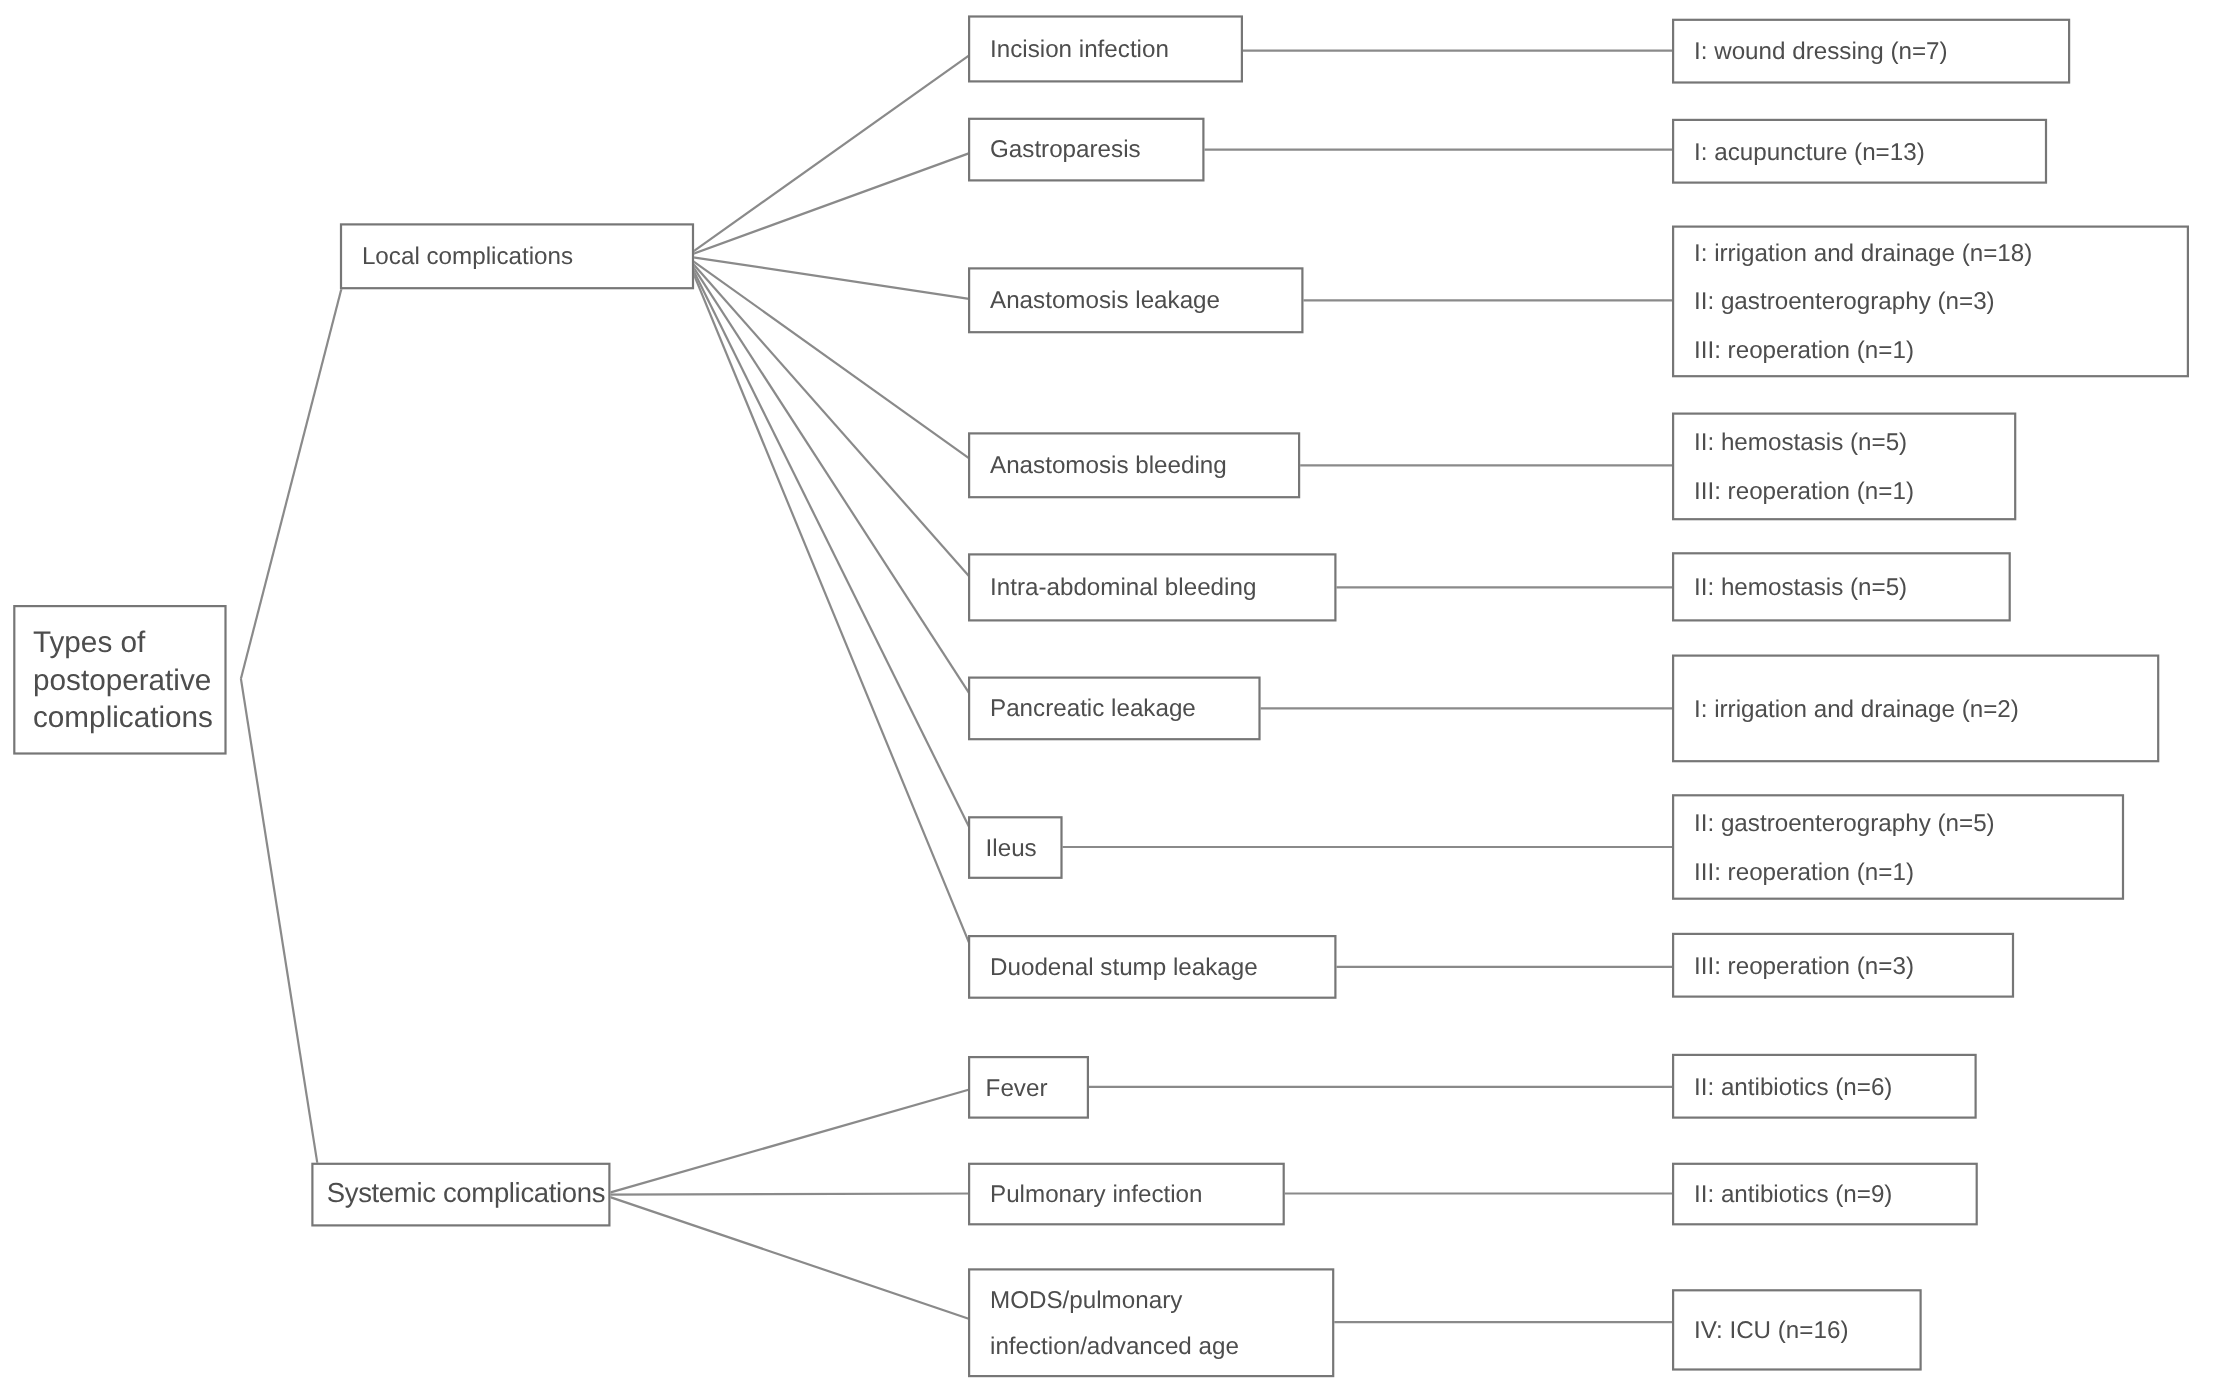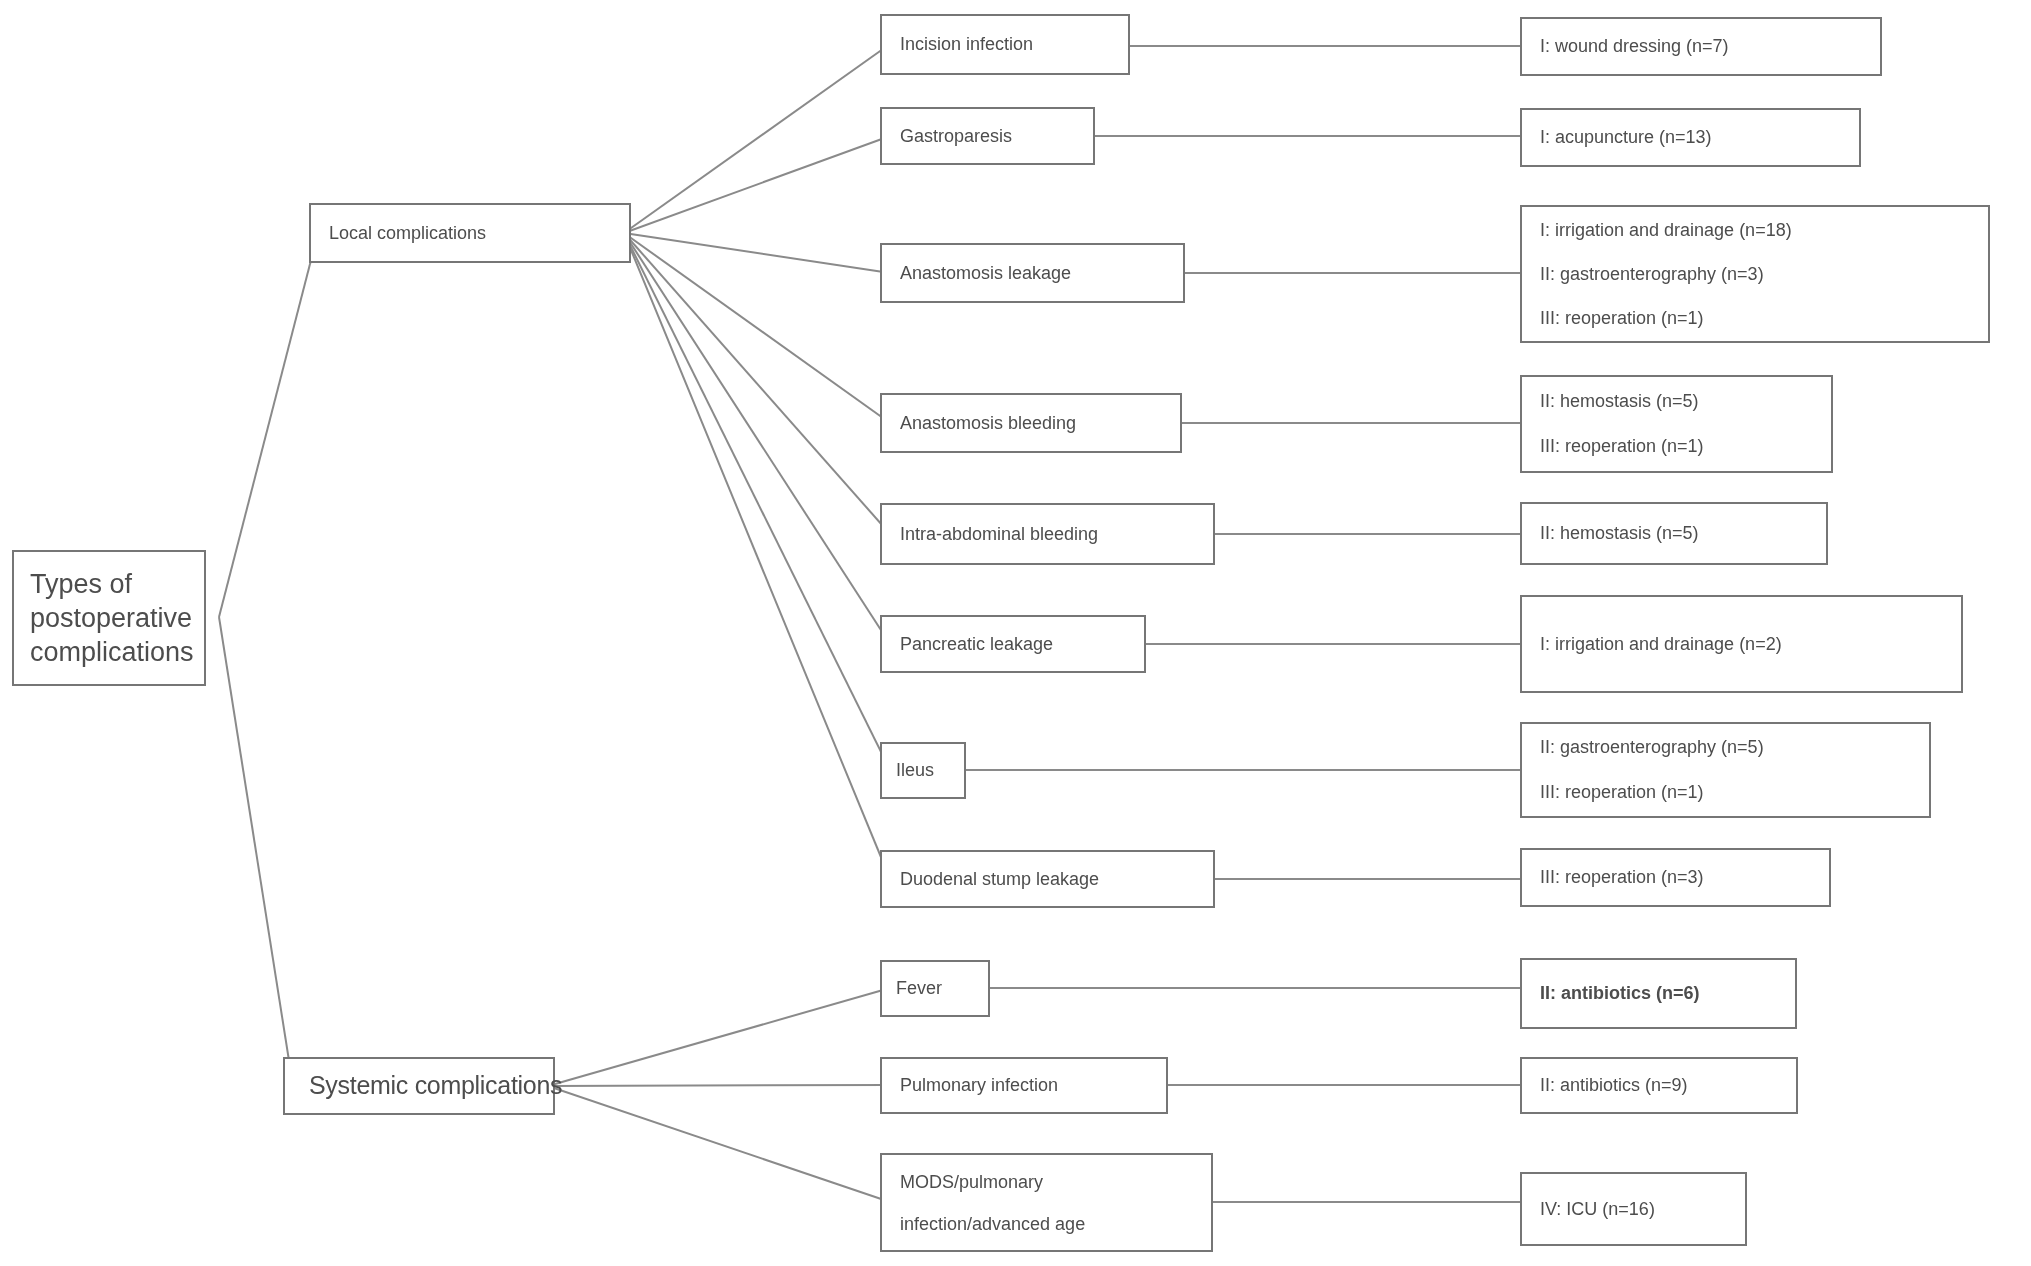--- a/index.html
+++ b/index.html
@@ -25,38 +25,38 @@
     position: absolute;
     z-index: 1;
     box-sizing: border-box;
     background: #ffffff;
     border: 2.5px solid #767676;
     color: #4d4d4d;
     display: flex;
     flex-direction: column;
     justify-content: center;
     align-items: flex-start;
-    font-size: 18px;
+    font-size: 22px;
     line-height: 1.25;
     white-space: nowrap;
   }
   .box > div { padding-left: 18px; }
   .root-box {
     left: 12px; top: 550px; width: 194px; height: 136px;
     white-space: normal;
     font-size: 27px;
     line-height: 34px;
   }
   .root-box > div { padding-left: 16px; padding-right: 6px; }
   .branch-local { left: 309px; top: 203px; width: 322px; height: 60px; }
   .branch-systemic {
     left: 283px; top: 1057px; width: 272px; height: 58px;
     font-size: 25px; letter-spacing: -0.3px;
   }
-  .branch-systemic > div { padding-left: 24px; }
+  .branch-systemic > div { padding-left: 12px; }
   
   .c0  { left: 880px; top: 14px;   width: 250px; height: 61px; }
   .c1  { left: 880px; top: 107px;  width: 215px; height: 58px; }
   .c2  { left: 880px; top: 243px;  width: 305px; height: 60px; }
   .c3  { left: 880px; top: 393px;  width: 302px; height: 60px; }
   .c4  { left: 880px; top: 503px;  width: 335px; height: 62px; }
   .c5  { left: 880px; top: 615px;  width: 266px; height: 58px; }
   .c6  { left: 880px; top: 742px;  width: 86px;  height: 57px; }
   .c6 > div { padding-left: 14px; }
   .c7  { left: 880px; top: 850px;  width: 335px; height: 58px; }
@@ -66,21 +66,21 @@
   .c10 { left: 880px; top: 1153px; width: 333px; height: 99px; line-height: 42px; }
   
   .t0  { left: 1520px; top: 17px;   width: 362px; height: 59px; }
   .t1  { left: 1520px; top: 108px;  width: 341px; height: 59px; }
   .t2  { left: 1520px; top: 205px;  width: 470px; height: 138px; line-height: 44px; }
   .t3  { left: 1520px; top: 375px;  width: 313px; height: 98px;  line-height: 45px; }
   .t4  { left: 1520px; top: 502px;  width: 308px; height: 63px; }
   .t5  { left: 1520px; top: 595px;  width: 443px; height: 98px;  line-height: 45px; }
   .t6  { left: 1520px; top: 722px;  width: 411px; height: 96px;  line-height: 45px; }
   .t7  { left: 1520px; top: 848px;  width: 311px; height: 59px; }
-  .t8  { left: 1520px; top: 958px;  width: 277px; height: 71px; font-weight: bold; }
+  .t8  { left: 1520px; top: 958px;  width: 277px; height: 59px; }
   .t9  { left: 1520px; top: 1057px; width: 278px; height: 57px; }
   .t10 { left: 1520px; top: 1172px; width: 227px; height: 74px; }
   line { stroke: #8a8a8a; stroke-width: 2; }
 </style>
 </head>
 <body>
 
 <div id="canvas">
 
   <svg id="edges" width="2031" height="1266">

